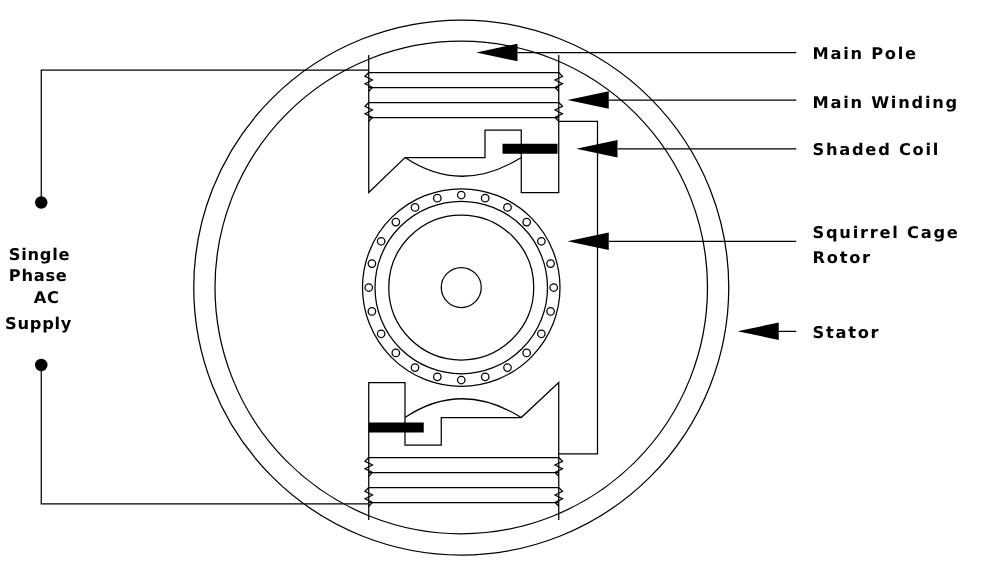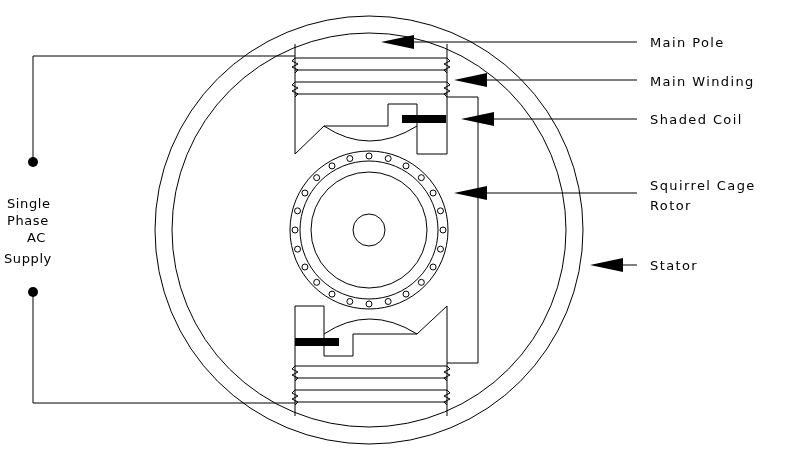--- a/index.html
+++ b/index.html
@@ -11,20 +11,21 @@
     width: 787px;
     height: 461px;
     overflow: hidden;
     font-family: "DejaVu Sans", sans-serif;
   }
   #diagram-root {
     position: relative;
     width: 787px;
     height: 461px;
     background: #ffffff;
+    font-weight: bold;
   }
   svg#motor-svg {
     display: block;
     width: 787px;
     height: 461px;
   }
   .stroke-thin {
     fill: none;
     stroke: #000000;
     stroke-width: 1;

